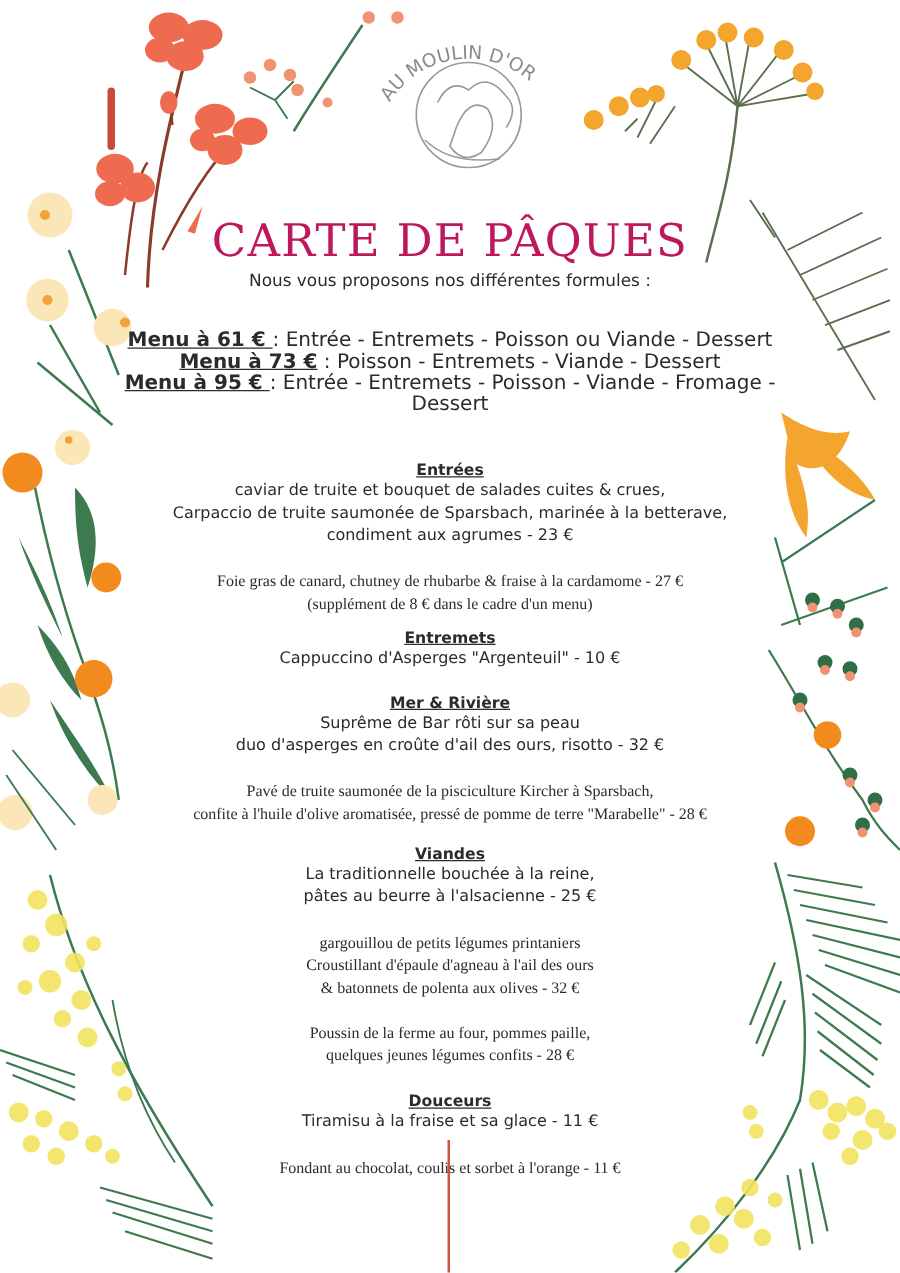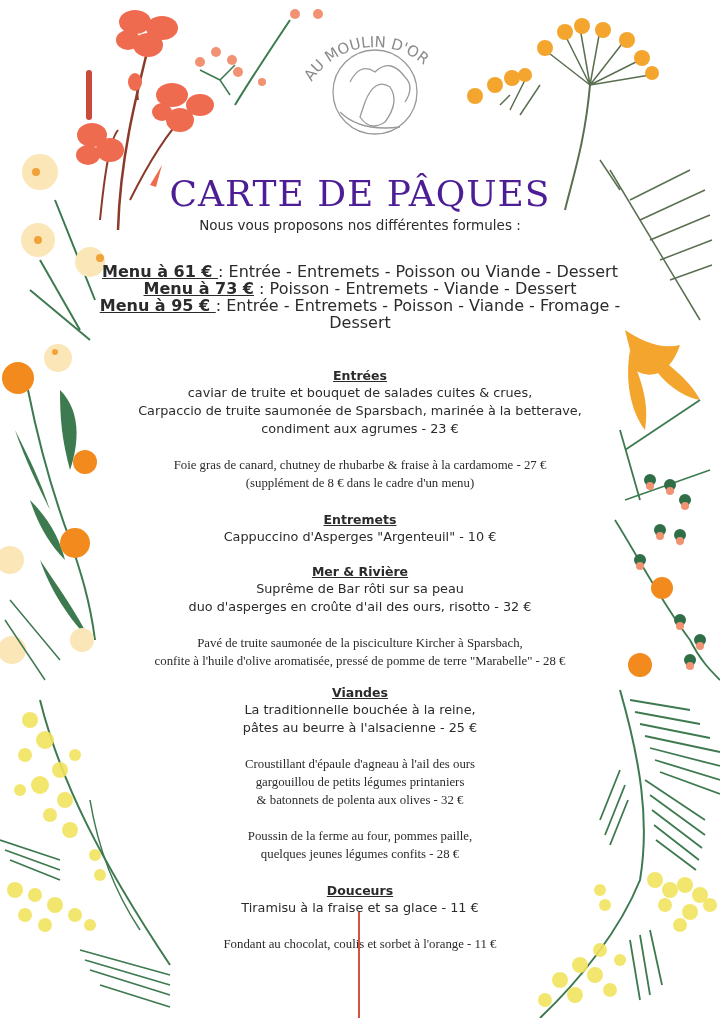--- a/index.html
+++ b/index.html
@@ -11,21 +11,21 @@
   }
   .deco { position: absolute; left: 0; top: 0; width: 720px; height: 1018px; pointer-events: none; }
   .logo { position: absolute; left: 270px; top: 12px; width: 200px; height: 160px; }
   .content {
     position: absolute; left: 80px; top: 174px; width: 560px;
     text-align: center;
   }
   .title {
     font-family: "DejaVu Serif", serif;
     font-weight: 300;
-    color: #4c1d95;
+    color: #be185d;
     font-size: 36px;
     letter-spacing: 1px;
     line-height: 40px;
     margin: 0;
   }
   .intro { font-size: 13.5px; line-height: 18px; margin-top: 2px; }
   .menus { margin-top: 29px; font-size: 16px; line-height: 17px; }
   .menus .m-label { font-weight: bold; text-decoration: underline; }
   .section { margin-top: 14px; }
   .section-title { font-weight: bold; text-decoration: underline; font-size: 12.5px; line-height: 17px; }
@@ -265,21 +265,21 @@
       <span class="dish-line">caviar de truite et bouquet de salades cuites &amp; crues,</span>
       <span class="dish-line">Carpaccio de truite saumonée de Sparsbach, marinée à la betterave,</span>
       <span class="dish-line">condiment aux agrumes  - 23 €</span>
     </div>
     <div class="dish">
       <span class="dish-line">Foie gras de canard, chutney de rhubarbe &amp; fraise à la cardamome - 27 €</span>
       <span class="dish-line">(supplément de 8 € dans le cadre d'un menu)</span>
     </div>
   </div>
 
-  <div class="section" style="margin-top:19px">
+  <div class="section" style="margin-top:9px">
     <div class="section-title">Entremets</div>
     <div class="dish">
       <span class="dish-line">Cappuccino d'Asperges "Argenteuil" - 10 €</span>
     </div>
   </div>
 
   <div class="section" style="margin-top:17px">
     <div class="section-title">Mer &amp; Rivière</div>
     <div class="dish">
       <span class="dish-line">Suprême de Bar rôti sur sa peau</span>
@@ -291,22 +291,22 @@
     </div>
   </div>
 
   <div class="section" style="">
     <div class="section-title">Viandes</div>
     <div class="dish">
       <span class="dish-line">La traditionnelle bouchée à la reine,</span>
       <span class="dish-line">pâtes au beurre à l'alsacienne - 25 €</span>
     </div>
     <div class="dish">
+      <span class="dish-line">gargouillou de petits légumes printaniers</span>
       <span class="dish-line">Croustillant d'épaule d'agneau à l'ail des ours</span>
-      <span class="dish-line">gargouillou de petits légumes printaniers</span>
       <span class="dish-line">&amp; batonnets de polenta aux olives - 32 €</span>
     </div>
     <div class="dish">
       <span class="dish-line">Poussin de la ferme au four, pommes paille,</span>
       <span class="dish-line">quelques jeunes légumes confits - 28 €</span>
     </div>
   </div>
 
   <div class="section" style="margin-top:19px">
     <div class="section-title">Douceurs</div>

